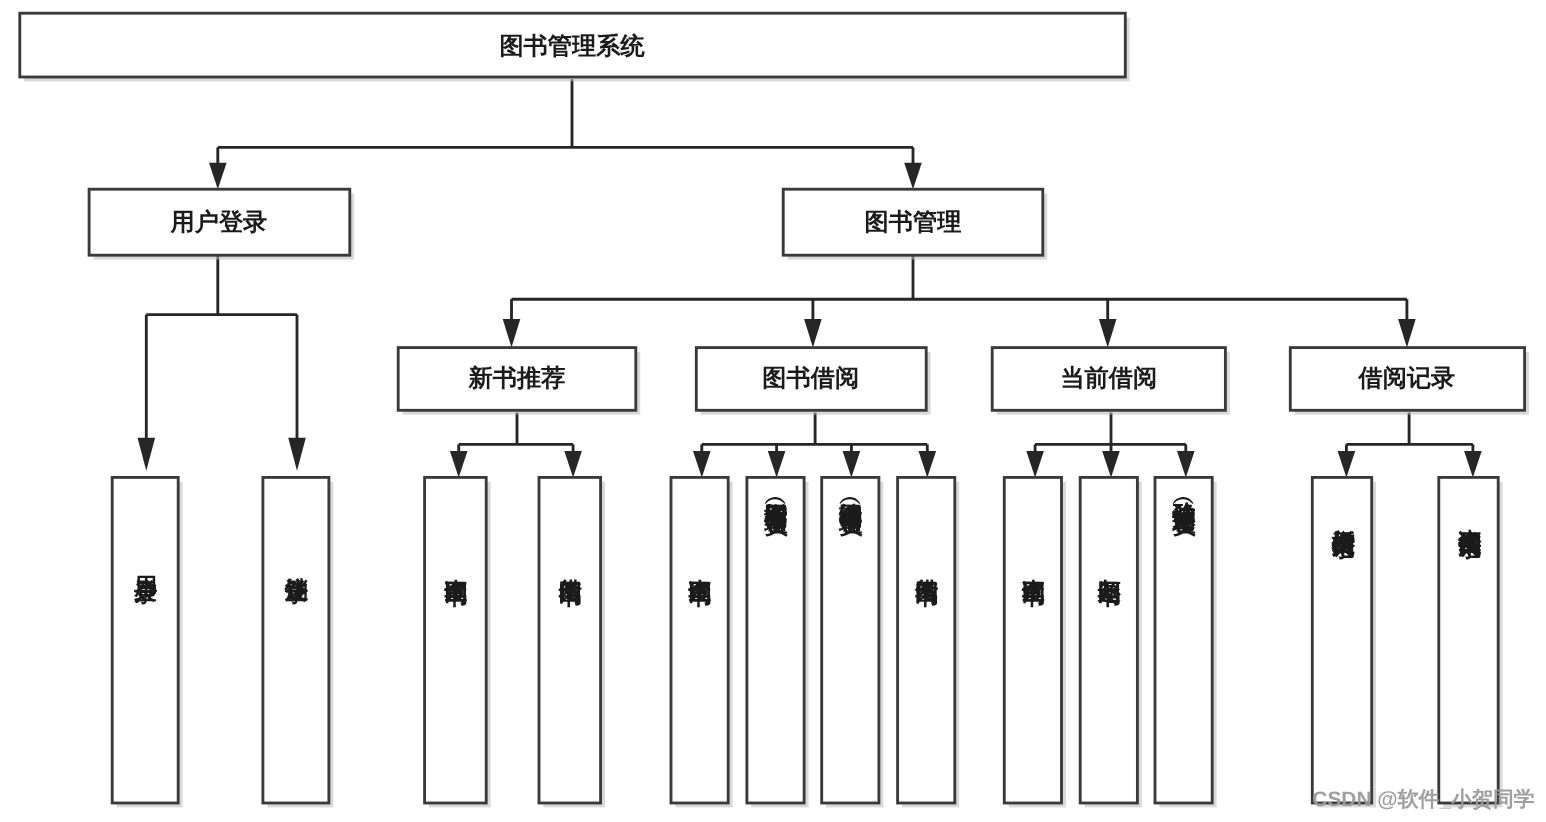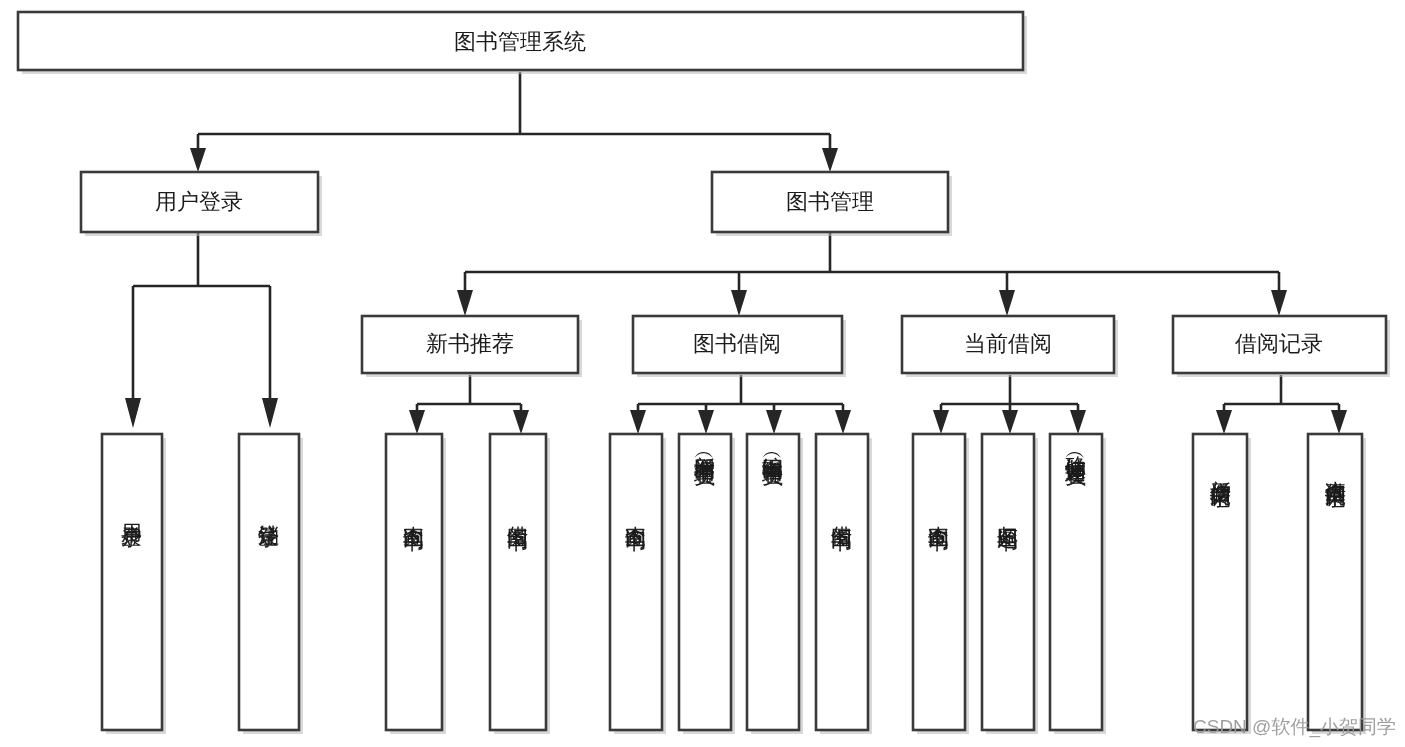--- a/index.html
+++ b/index.html
@@ -11,20 +11,21 @@
     width: 1405px;
     height: 747px;
     font-family: "Liberation Sans", "DejaVu Sans", sans-serif;
     overflow: hidden;
   }
   #diagram-root {
     position: relative;
     width: 1405px;
     height: 747px;
     background: #ffffff;
+    font-weight: bold;
   }
   svg.diagram-canvas {
     position: absolute;
     left: 0;
     top: 0;
     width: 1405px;
     height: 747px;
     display: block;
   }
   .node-box {

